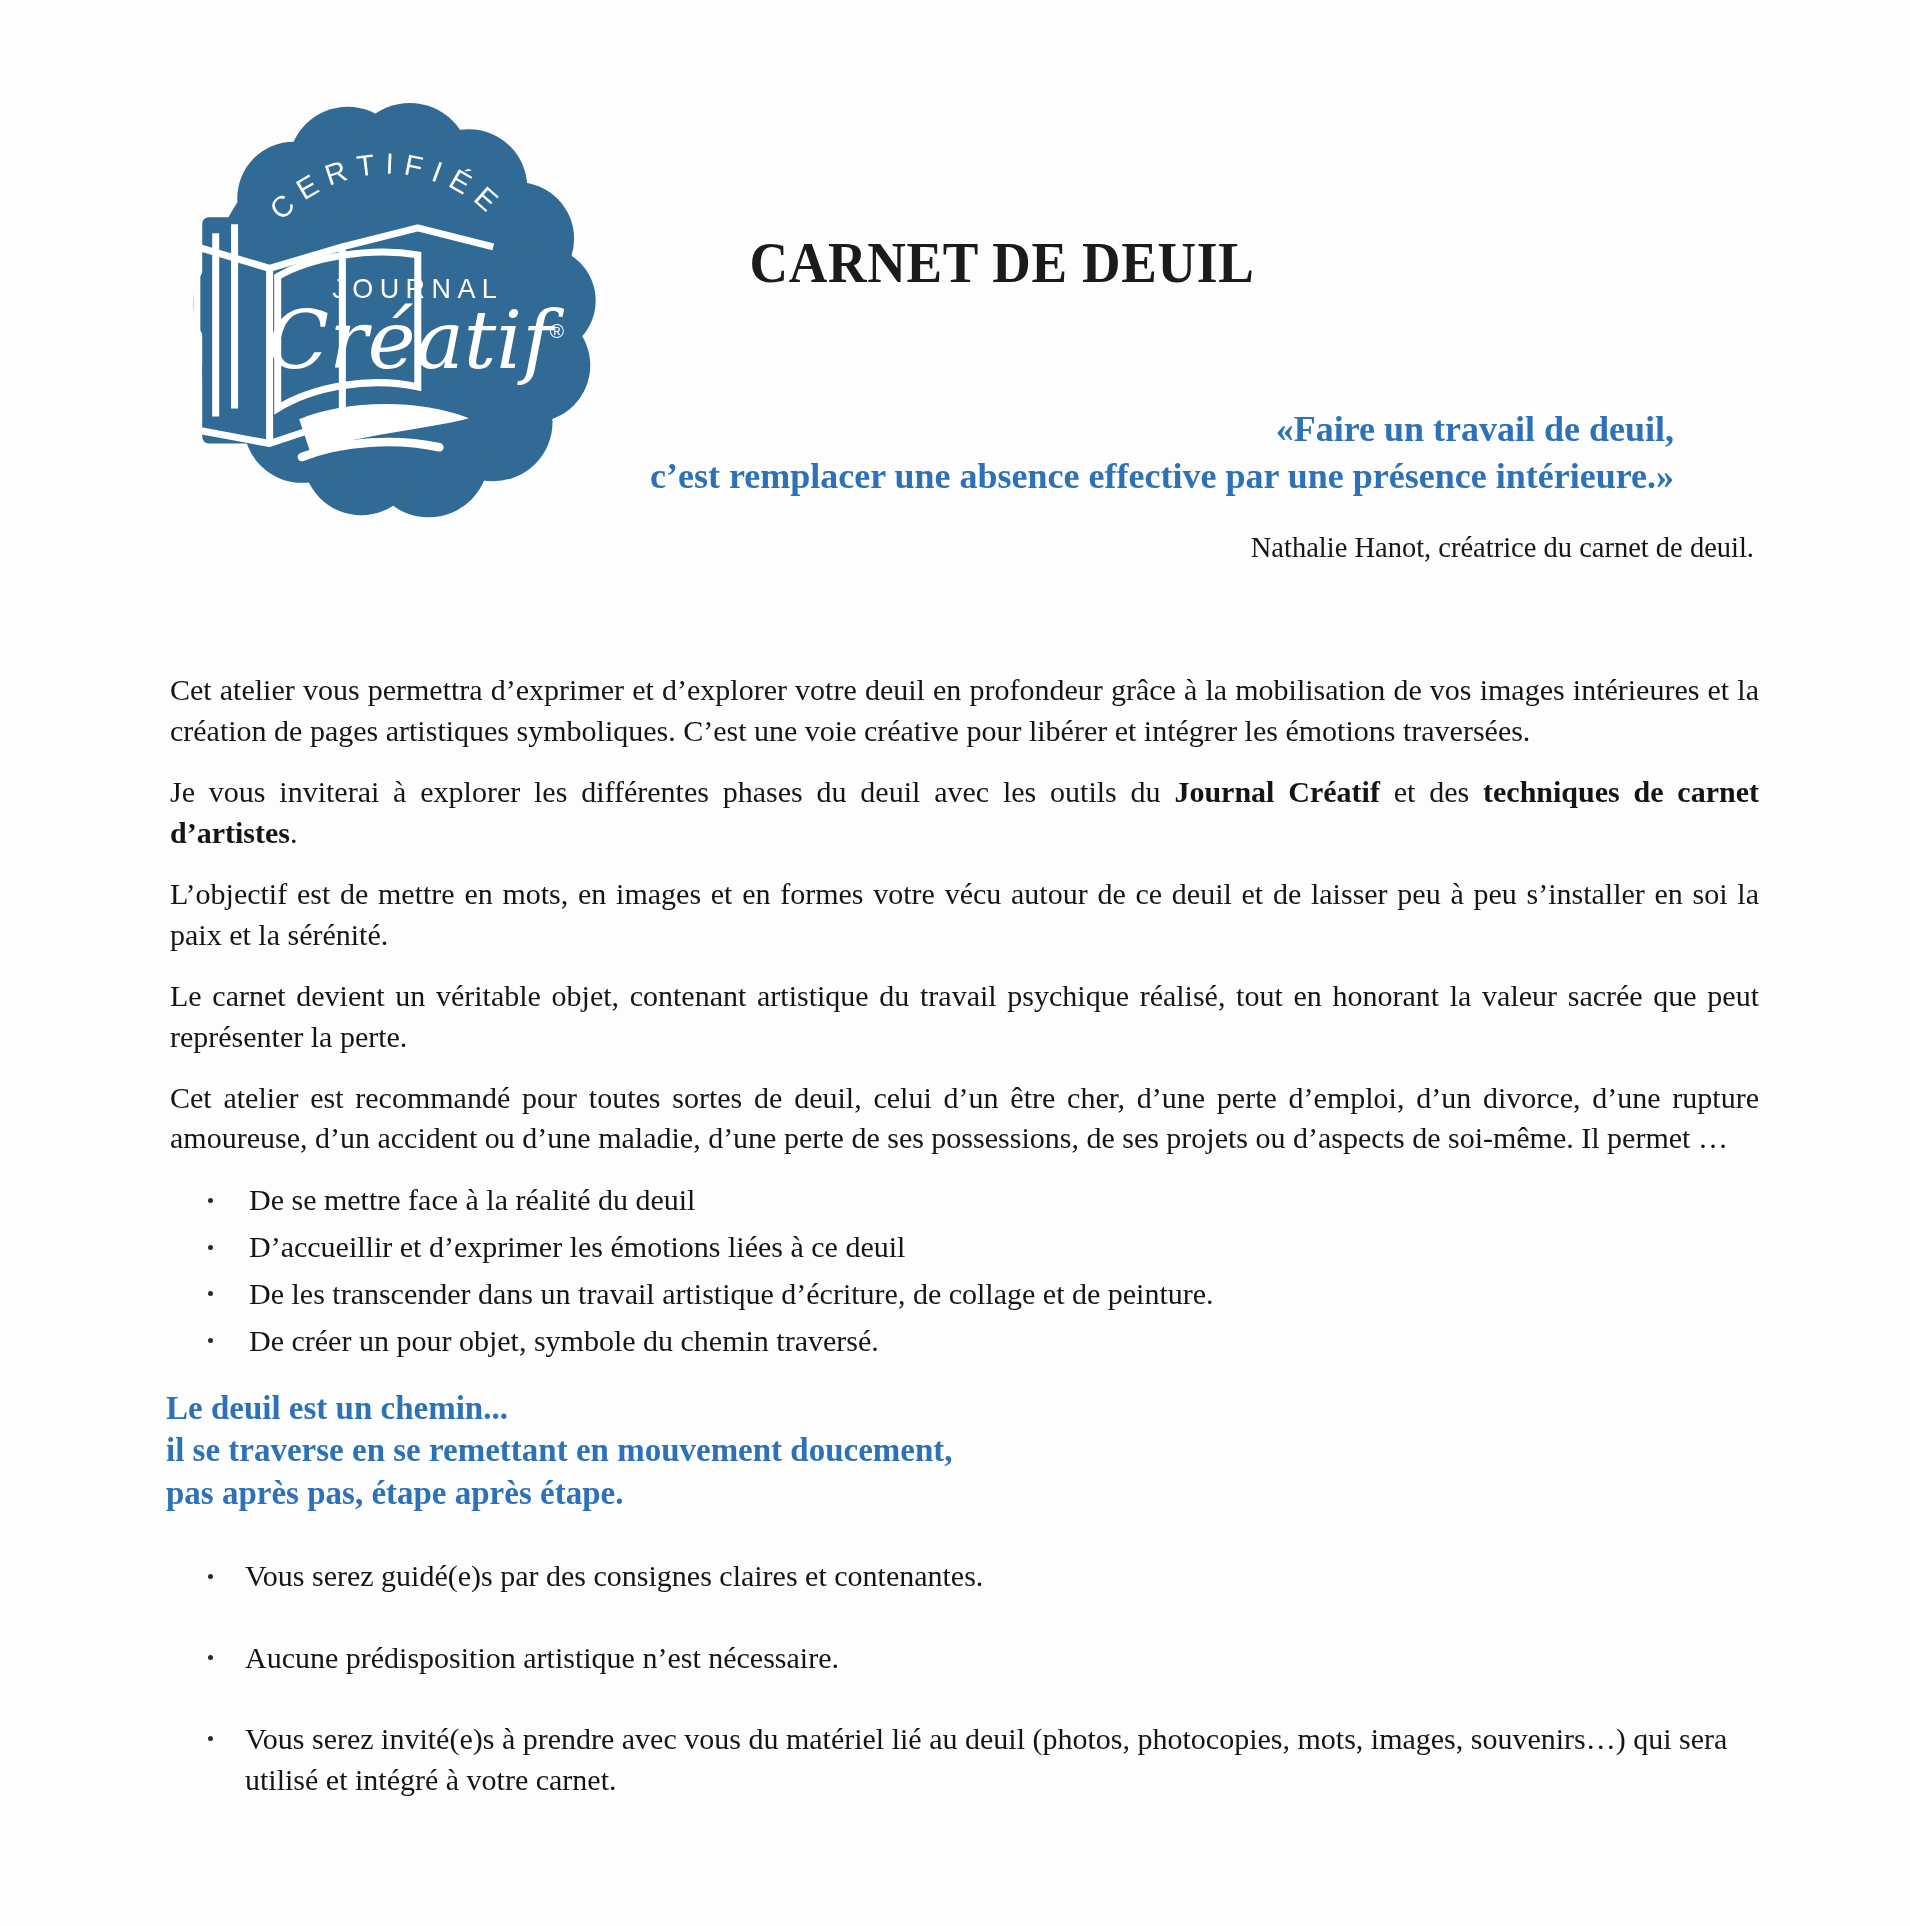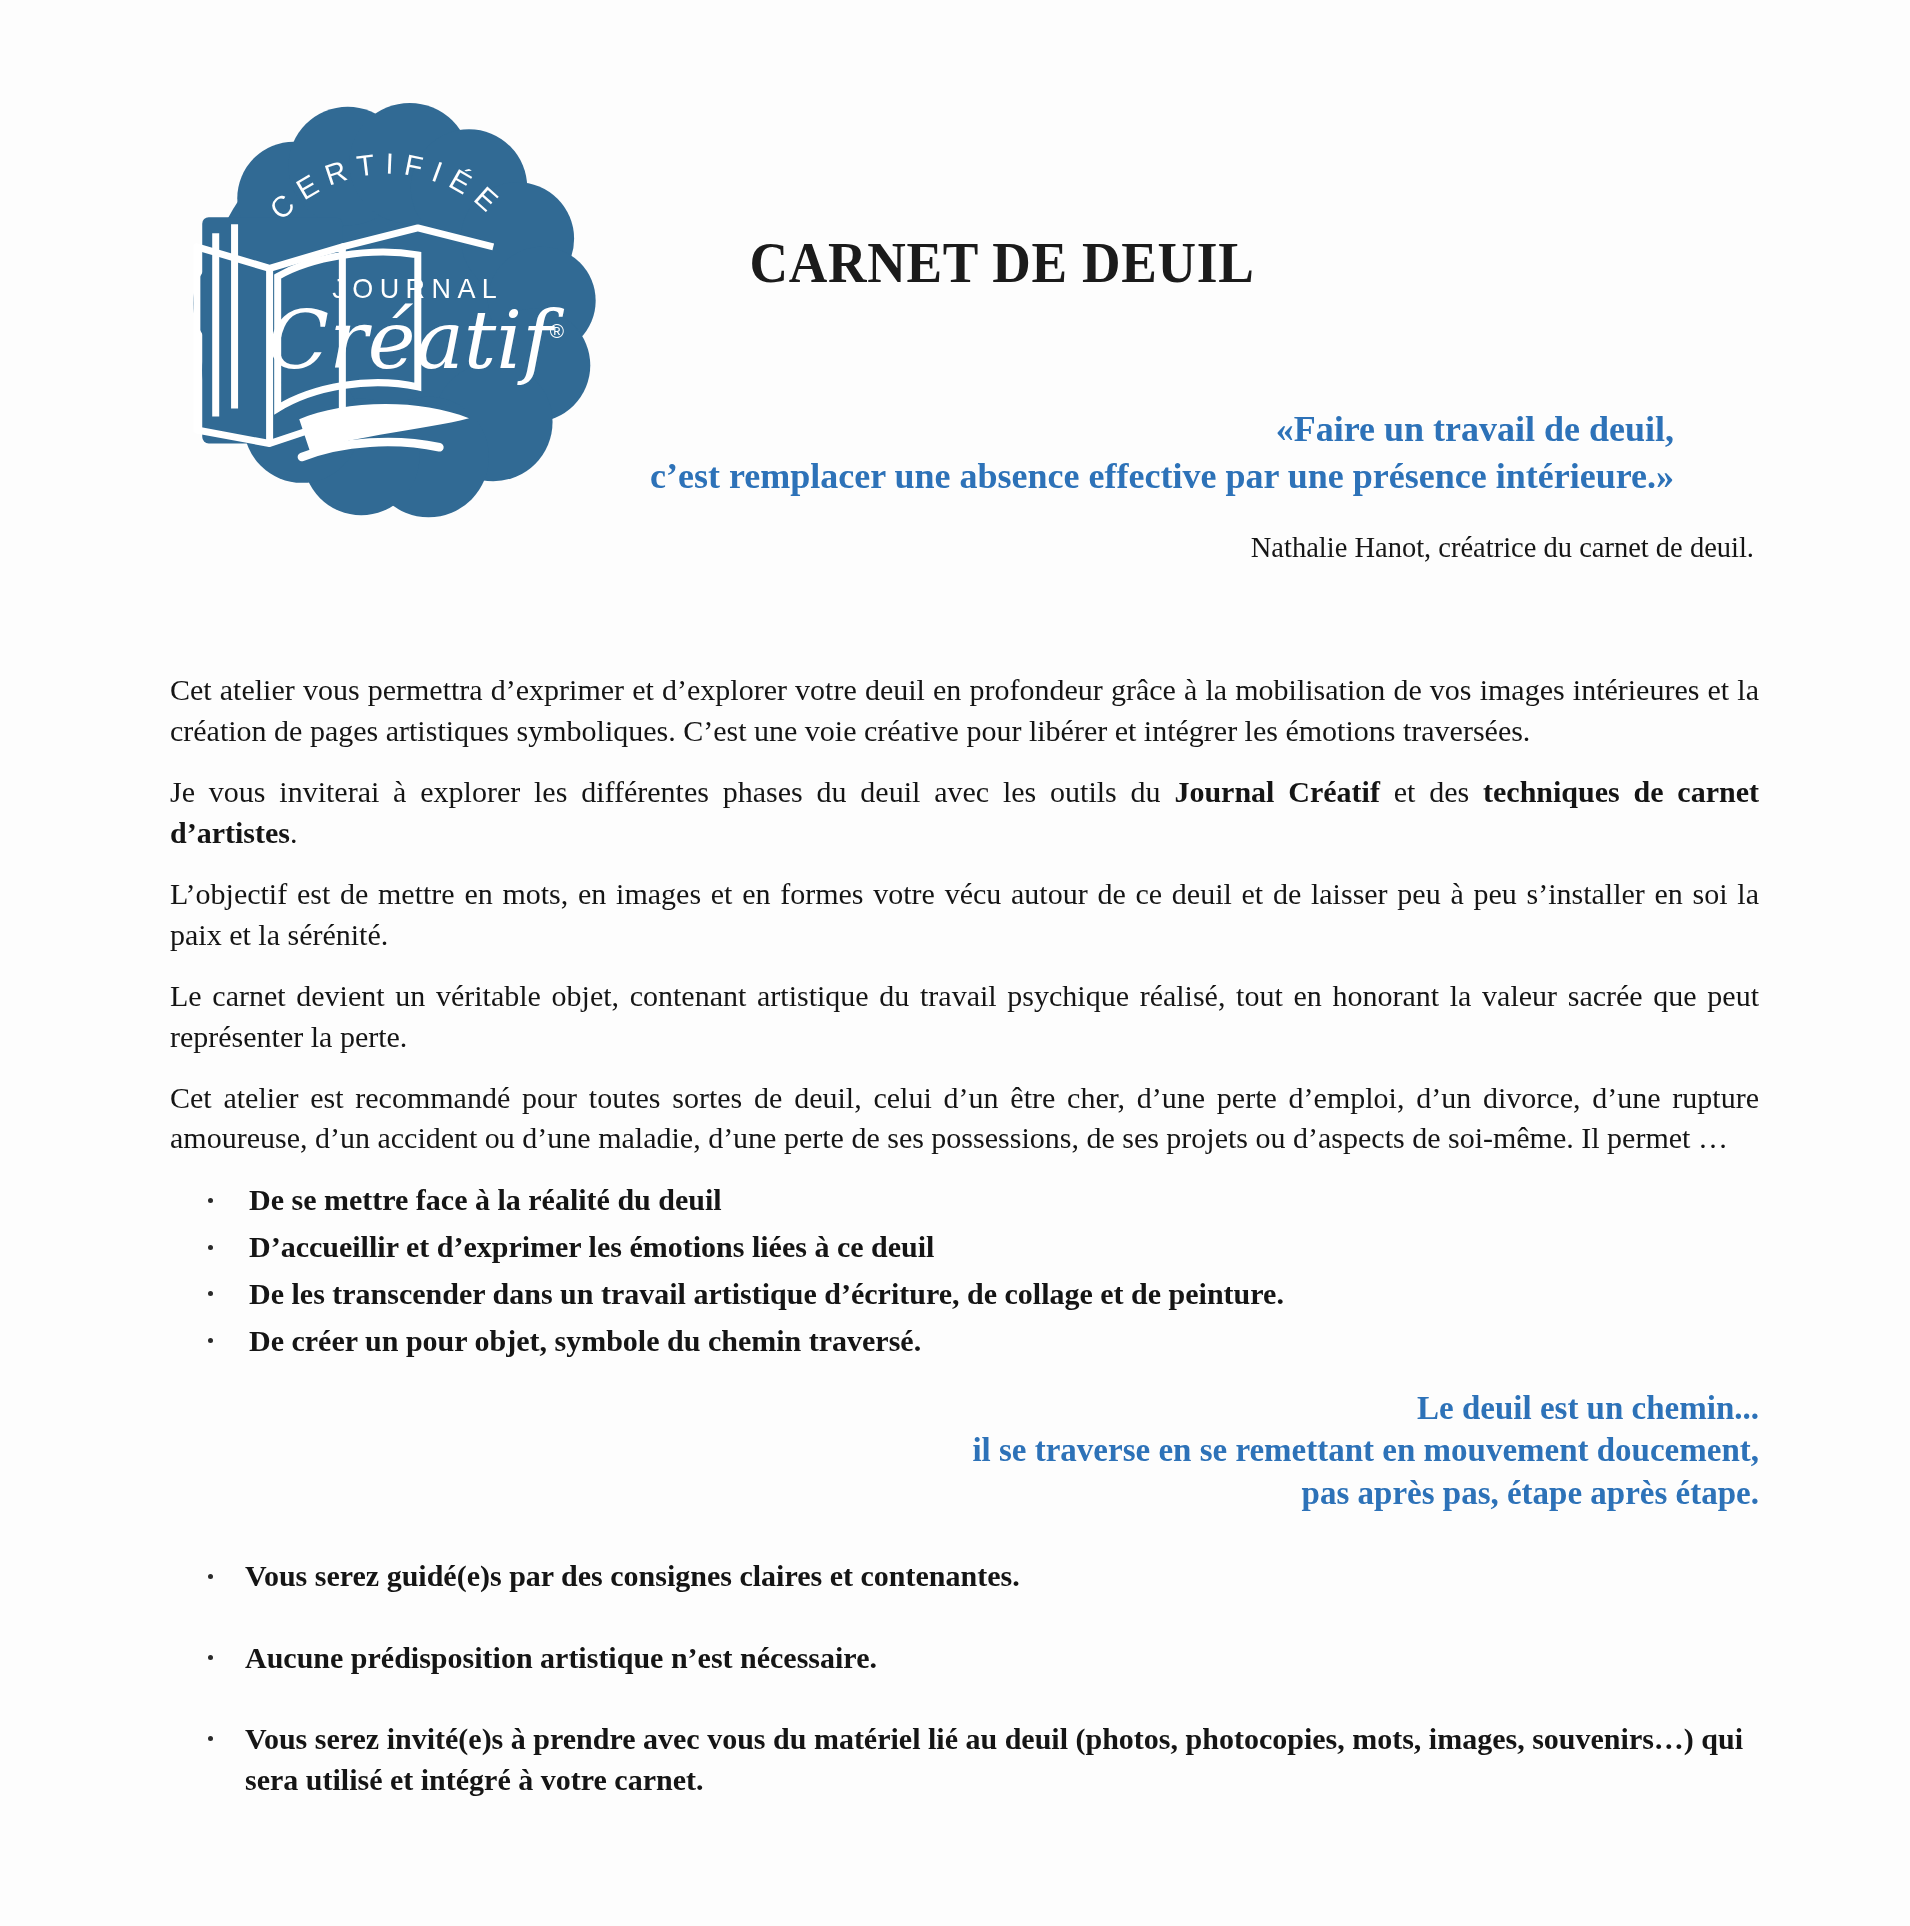--- a/index.html
+++ b/index.html
@@ -98,37 +98,36 @@
     margin: 0;
     padding: 0;
   }
   .bullets li {
     position: relative;
     font-size: 30px;
     line-height: 1.38;
     padding-left: 83px;
     margin: 0 0 5.4px 0;
     color: #151515;
-    font-weight: bold;
   }
   .bullets li::before {
     content: "";
     position: absolute;
     left: 42px;
     top: 18.5px;
     width: 5px;
     height: 5px;
     background: #2a2a2a;
     border-radius: 50%;
   }
   .bullets.indent-2 li { padding-left: 79px; margin-top: 40px; }
 
   
   .blue-center {
-    text-align: right;
+    text-align: left;
     color: #2d72b8;
     font-weight: 700;
     font-size: 33px;
     line-height: 1.30;
     margin: 25.4px 0 22.3px 0;
   }
   .blue-center span { display: block; }
   .illus-svg { width: 512px; height: 512px; display: block; }
 </style>
 </head>

